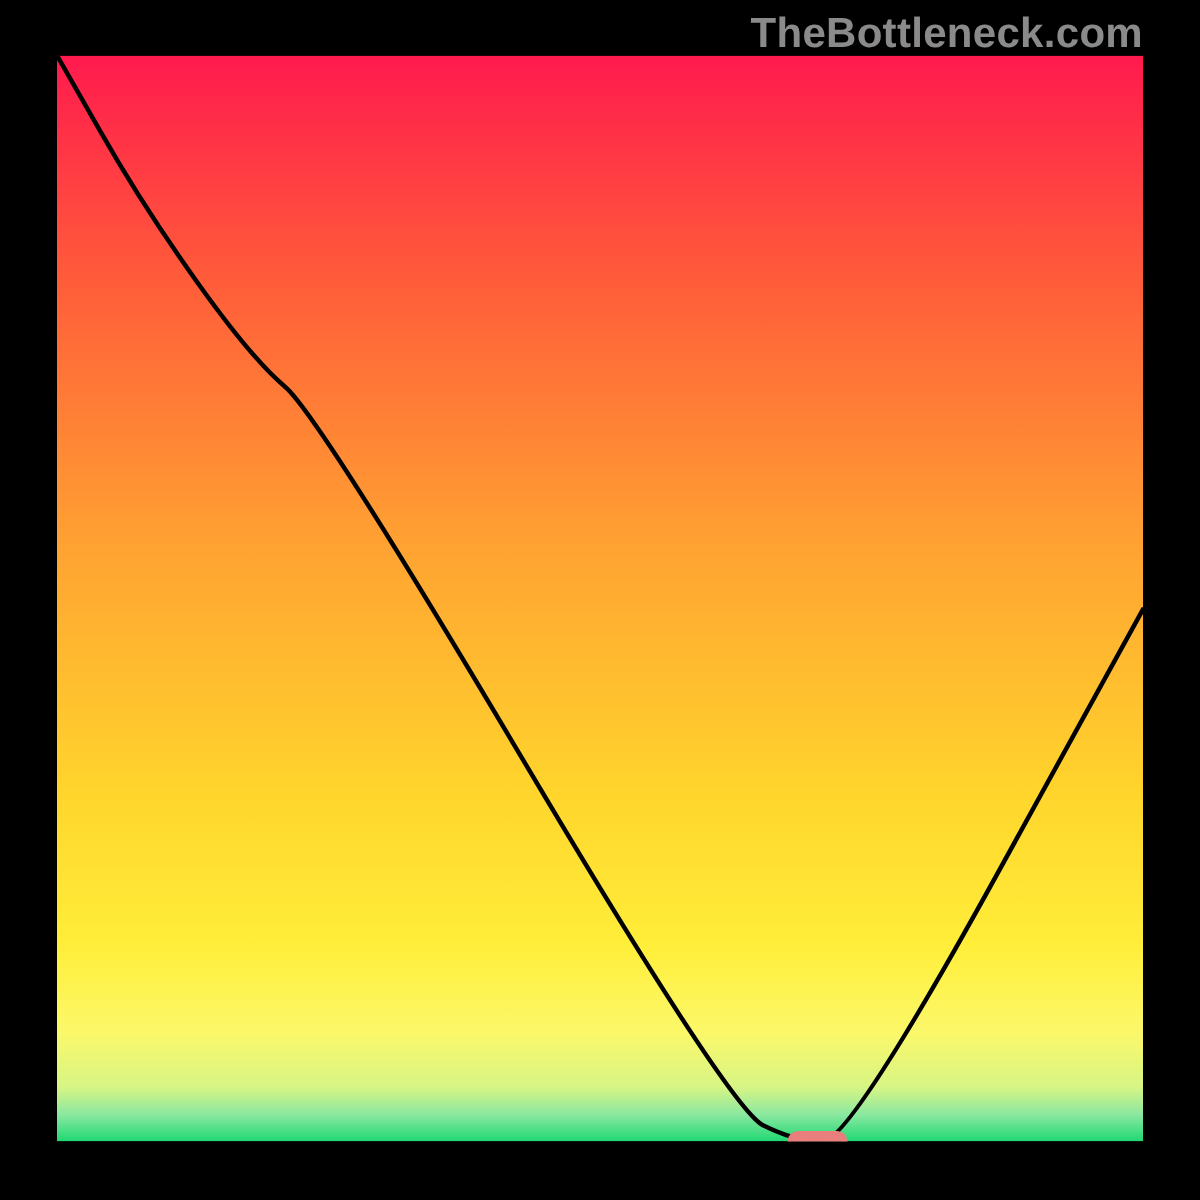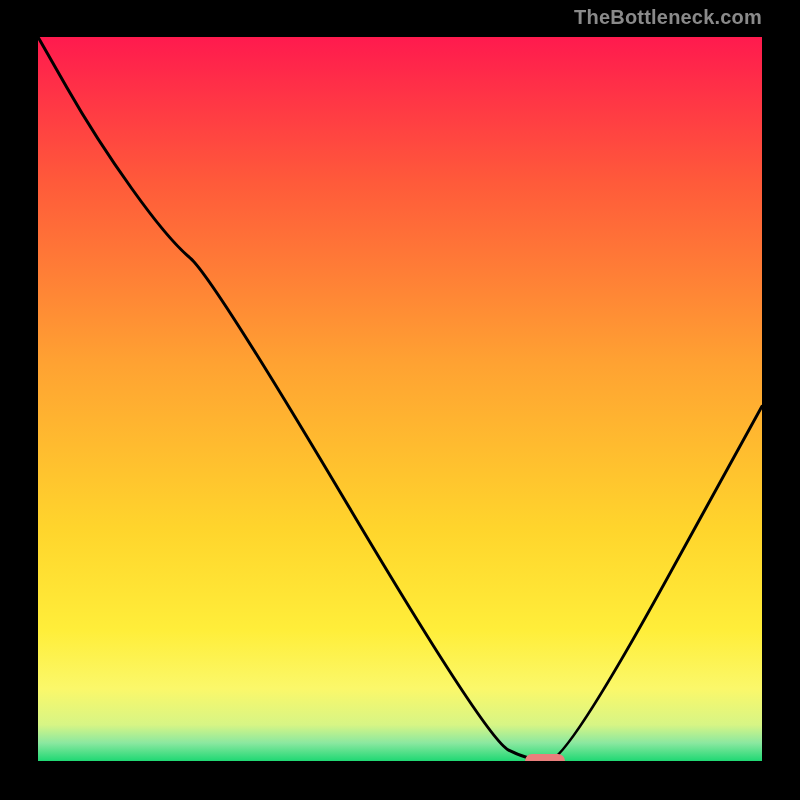--- a/index.html
+++ b/index.html
@@ -36,21 +36,21 @@
     left: 0;
     top: 0;
     width: 100%;
     height: 100%;
   }
   .watermark {
     position: absolute;
     top: 6px;
     right: 38px;
     font-family: Arial, Helvetica, sans-serif;
-    font-size: 20px;
+    font-size: 28px;
     font-weight: 600;
     color: #8a8a8a;
     letter-spacing: 0.2px;
   }
   .marker {
     position: absolute;
     width: 40px;
     height: 14px;
     background: #e97f7c;
     border-radius: 7px;

